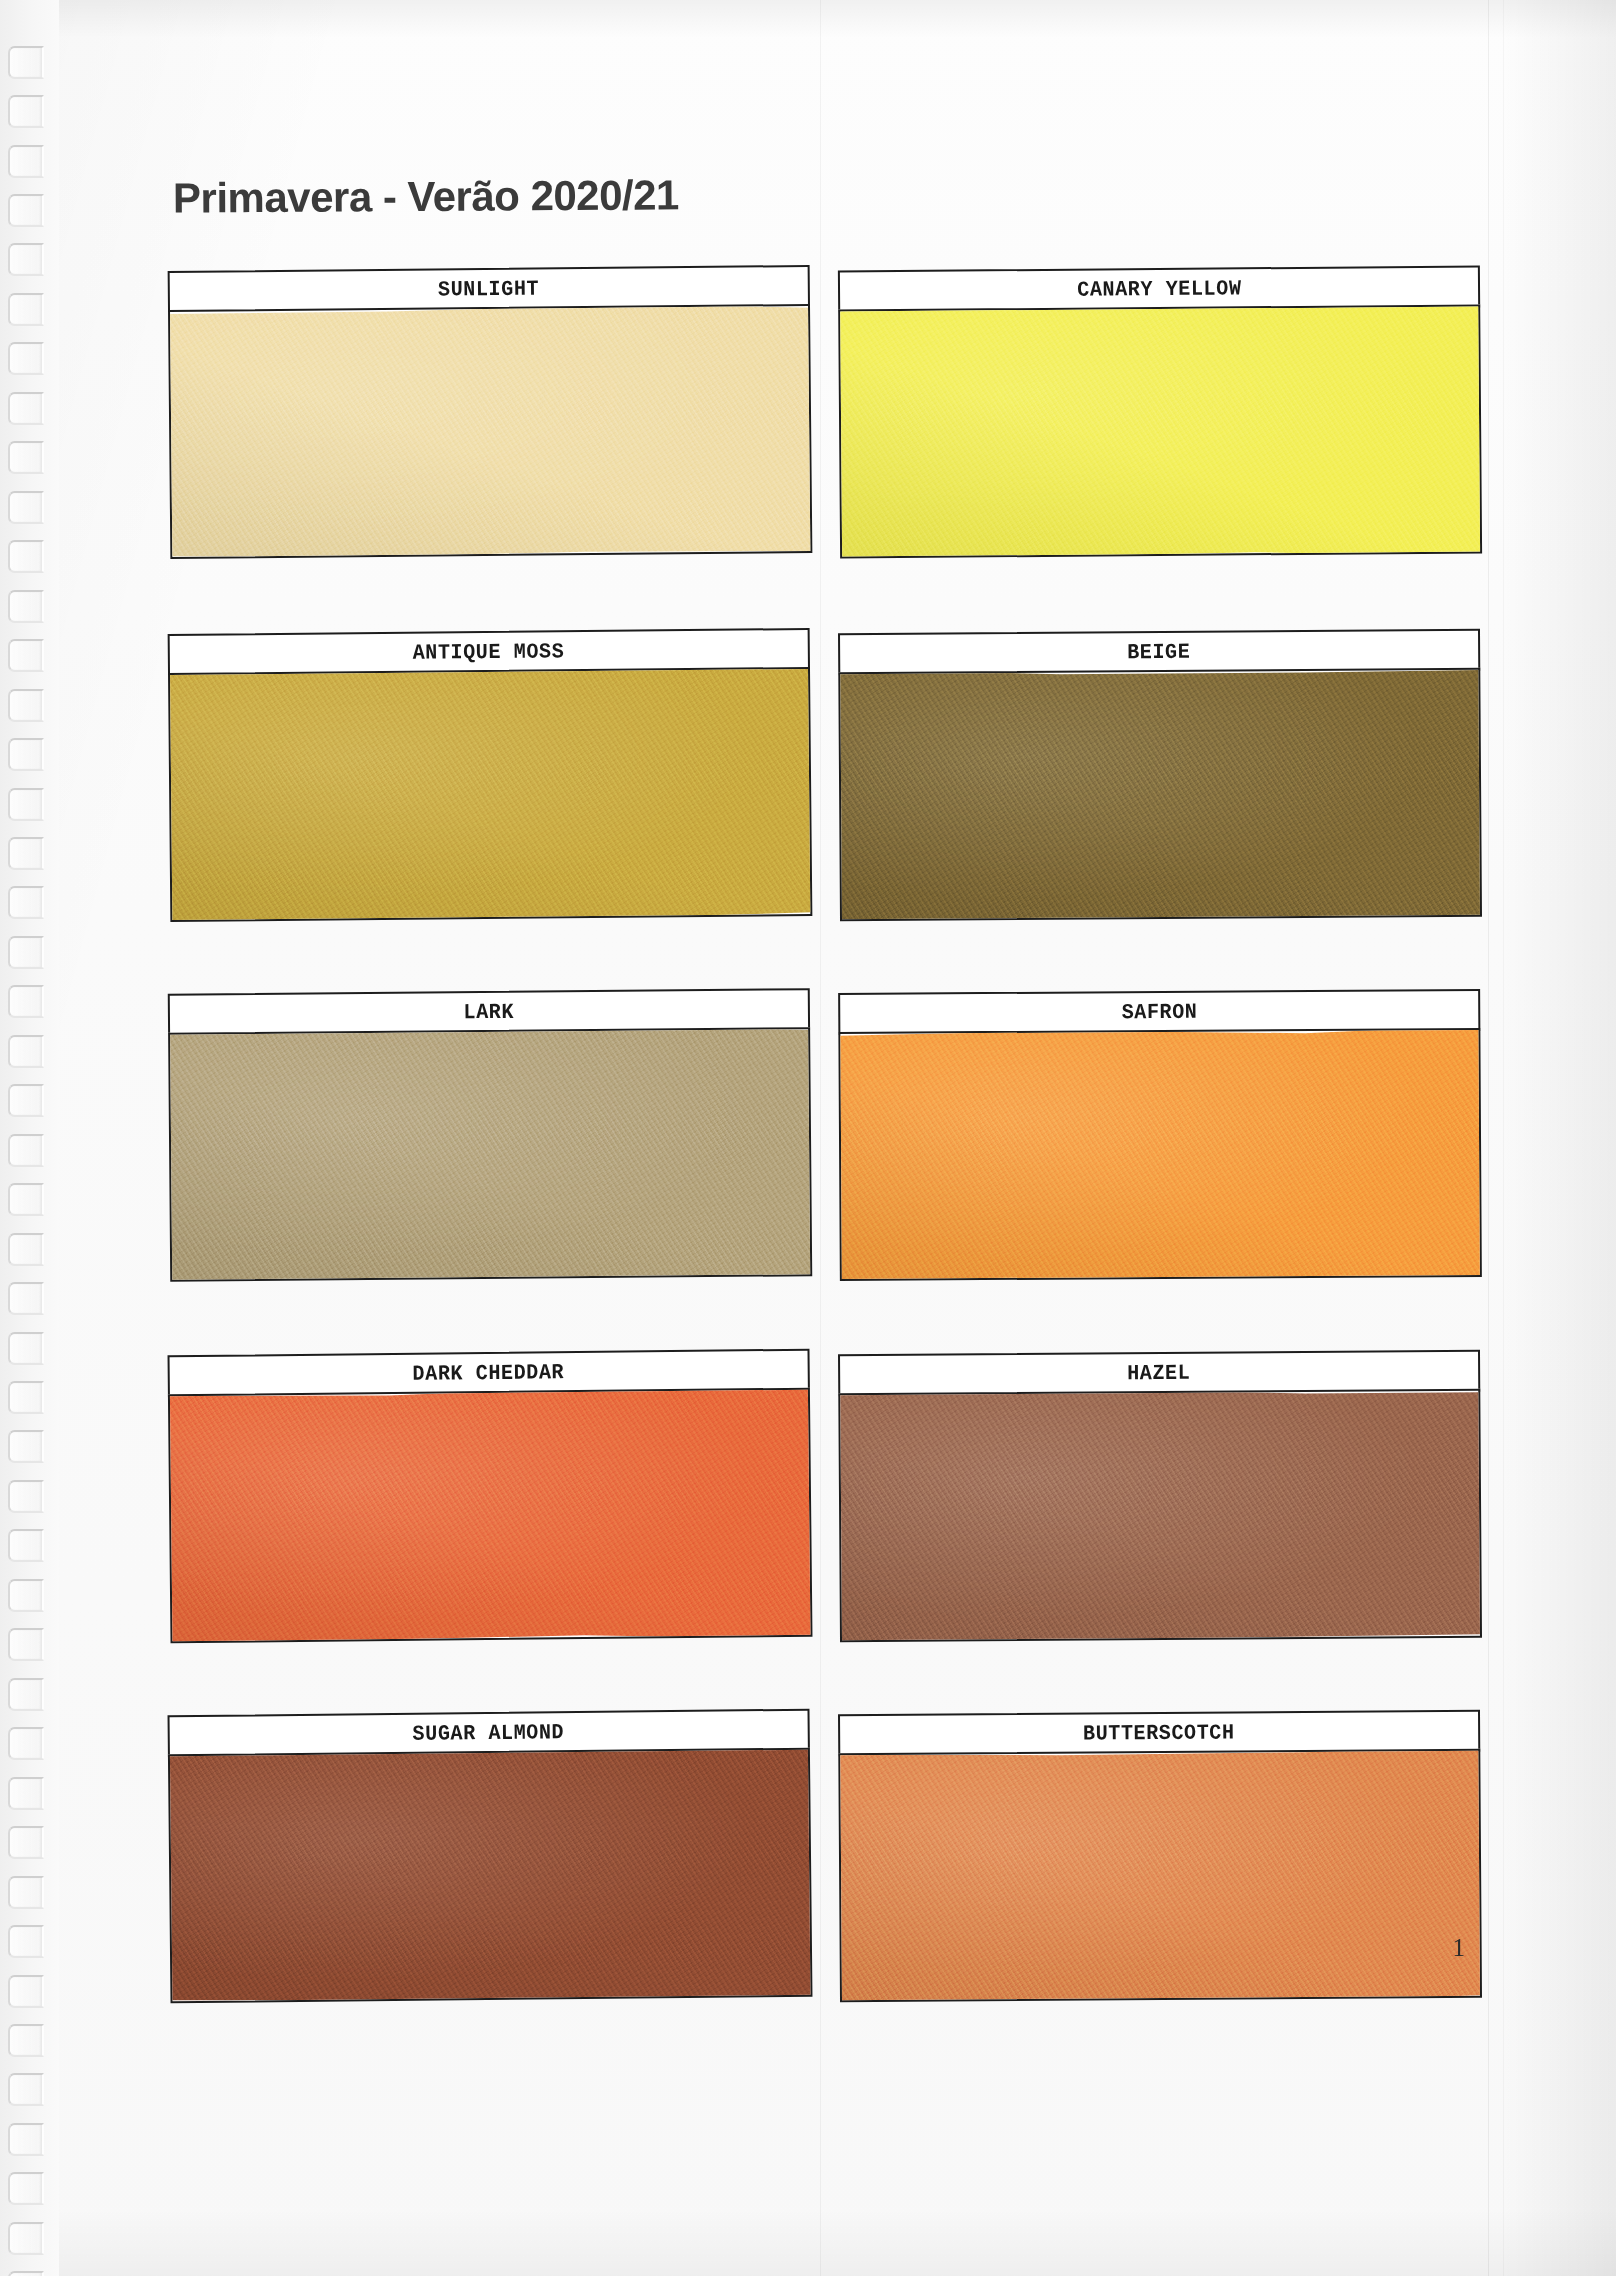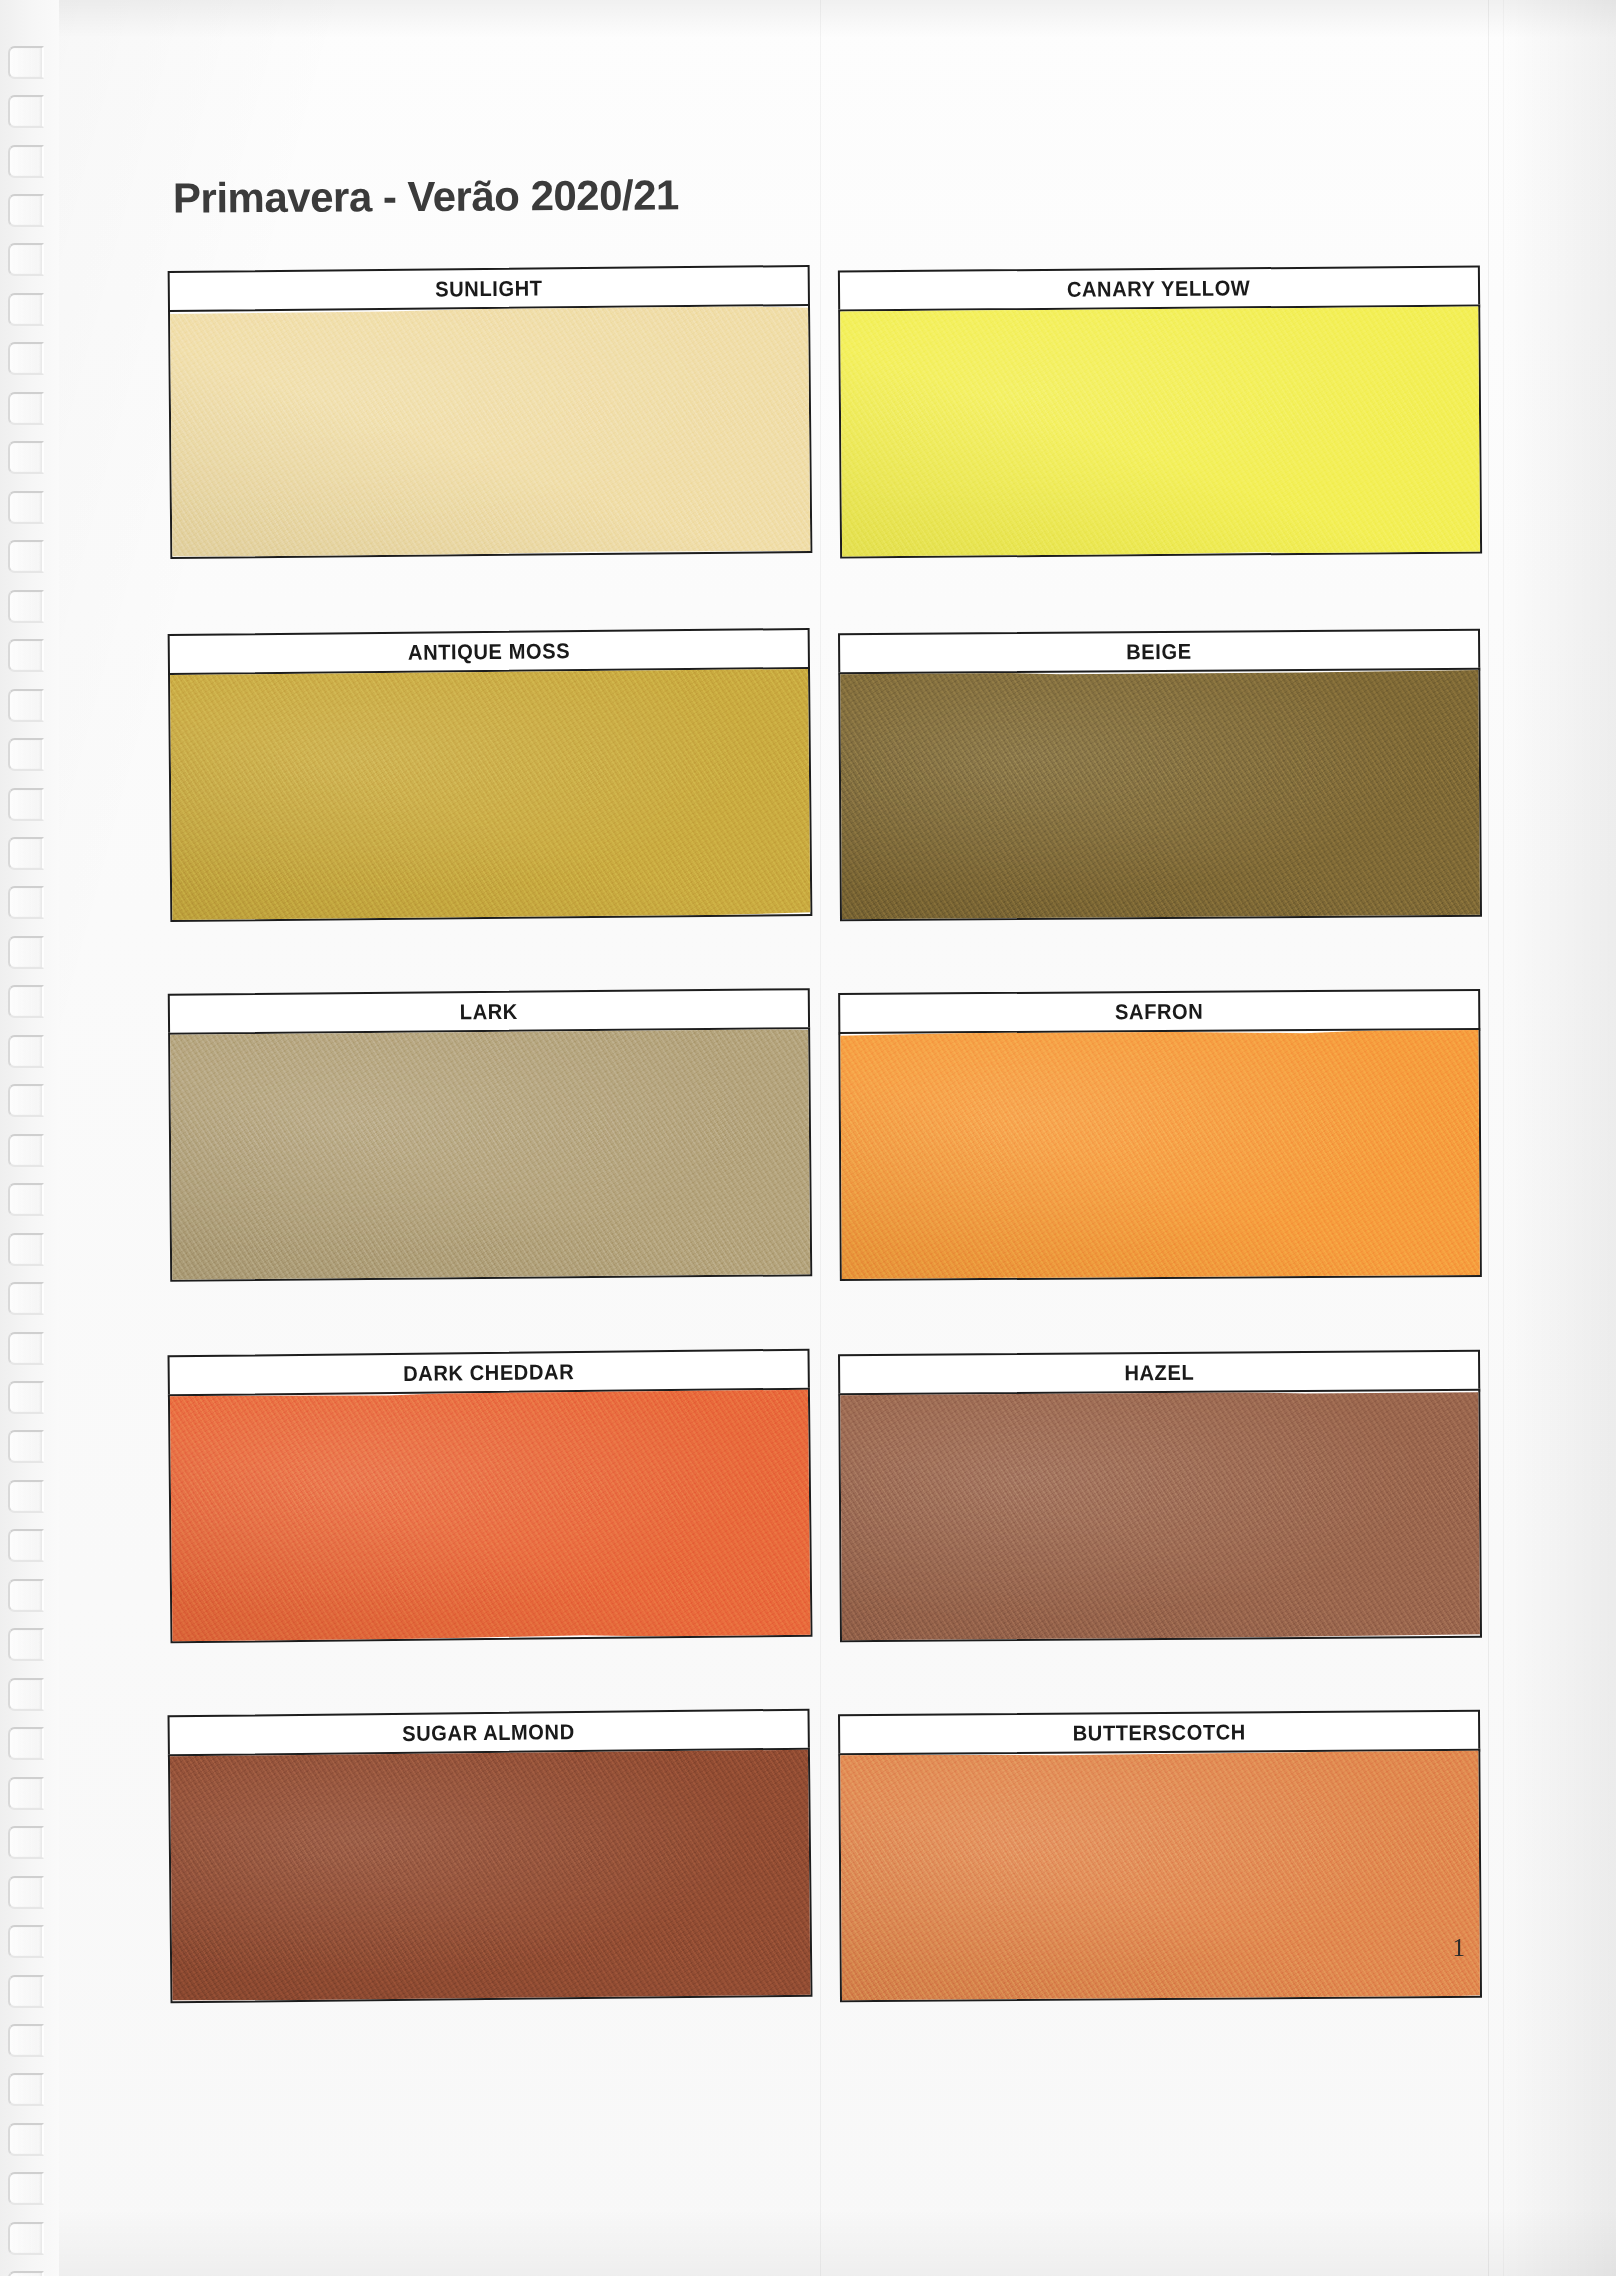--- a/index.html
+++ b/index.html
@@ -85,21 +85,21 @@
     color: #3b3b3b;
     letter-spacing: -0.5px;
     transform: rotate(-0.35deg);
     white-space: nowrap;
   }
 
   
   .grid {
     position: absolute;
     left: 0; top: 0;
-    width: 1617px; height: 1628px;
+    width: 1617px; height: 1628px; font-family: Liberation Mono, monospace;
   }
   .cell {
     position: absolute;
     width: 642px;
   }
   .label-box {
     position: relative;
     height: 42px;
     border: 2.9px solid #1d1d1d;
     background: #ffffff;

